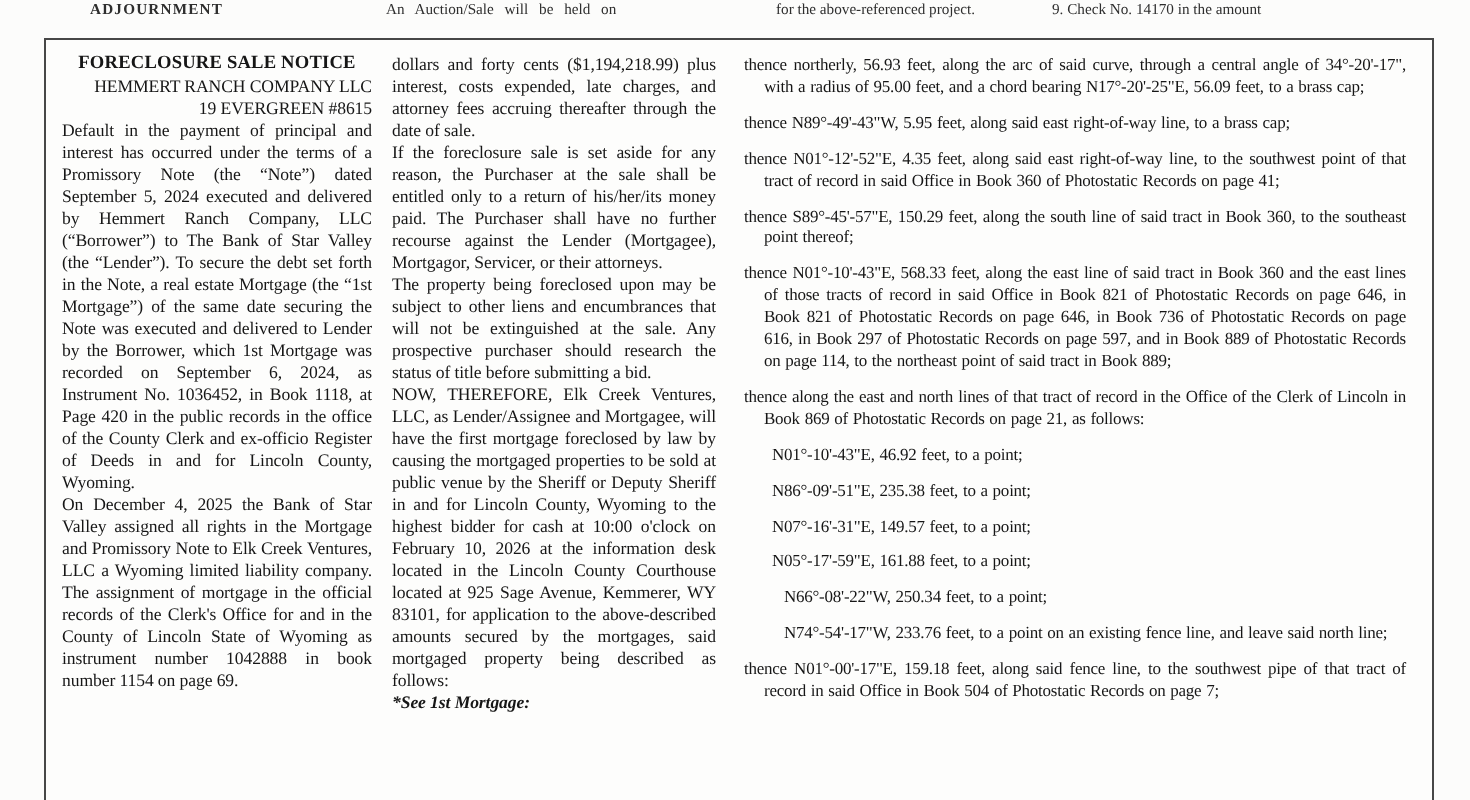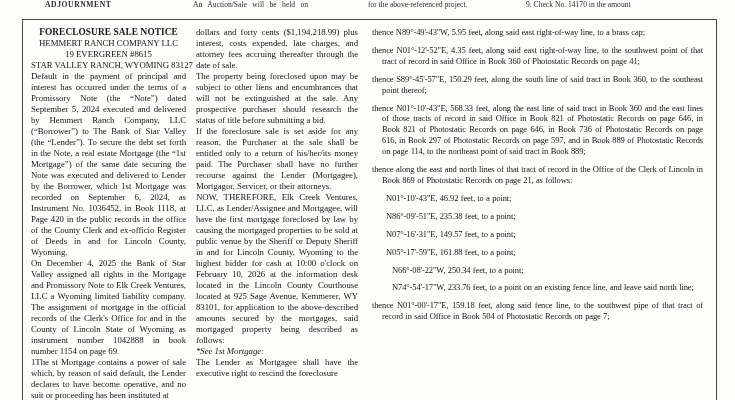--- a/index.html
+++ b/index.html
@@ -6,39 +6,39 @@
   body{
     width:735px;height:400px;position:relative;overflow:hidden;
     background:#fcfcfb;color:#161616;
     font-family:"Liberation Serif", serif;
     -webkit-font-smoothing:antialiased;
   }
   
   .top-strip span{position:absolute;top:0;font-size:7.6px;line-height:9px;color:#2e2e2e;white-space:nowrap;font-family:Liberation Serif, serif;}
   .ts0{left:45px;font-weight:bold;letter-spacing:.6px;}
   .ts1{left:193px;word-spacing:3.5px;}
-  .ts2{left:368px;}
+  .ts2{left:388px;}
   .ts3{left:526px;}
   
   .notice-box{
     position:absolute;left:22px;top:19px;width:695px;height:390px;
     border:1.2px solid #474747;border-bottom:none;box-sizing:border-box;
     background:#fdfdfc;
   }
   .col{position:absolute;top:7px;}
   .col-left{left:8px;width:155px;}
   .col-mid{left:173px;width:162px;}
   .col-right{left:349px;width:331px;}
   .col-left,.col-mid{
     font-size:8.8px;line-height:11px;text-align:justify;letter-spacing:-0.05px;
   }
   .col-left p,.col-mid p,.col-right p{margin:0;}
   .notice-title{font-weight:bold;text-align:center;font-size:9.3px;letter-spacing:.1px;}
-  .addr-line{text-align:center;white-space:nowrap;}
-  .see-heading{font-weight:normal;font-style:italic;text-align:left;}
+  .addr-line{text-align:right;white-space:nowrap;}
+  .see-heading{font-weight:bold;font-style:italic;text-align:left;}
   
   .col-right{
     font-size:8.5px;line-height:10.9px;text-align:justify;letter-spacing:-0.12px;
     word-spacing:.4px;
   }
   .col-right p{margin:0 0 7px 0;}
   .thence{padding-left:10px;text-indent:-10px;}
   .bearing{padding-left:14px;}
   .bearing2{padding-left:20px;}
 </style>
@@ -51,36 +51,34 @@
   <span class="ts2">for the above-referenced project.</span>
   <span class="ts3">9. Check No. 14170 in the amount</span>
 </div>
 
 <div class="notice-box">
 
   <div class="col col-left">
     <div class="notice-title">FORECLOSURE SALE NOTICE</div>
     <div class="addr-line">HEMMERT RANCH COMPANY LLC</div>
     <div class="addr-line">19 EVERGREEN #8615</div>
-    <div class="addr-line">STAR VALLEY RANCH,  WYOMING 83127</div>
     <p>Default in the payment of principal and interest has occurred under the terms of a Promissory Note (the “Note”) dated September 5, 2024 executed and delivered by Hemmert Ranch Company, LLC (“Borrower”) to The Bank of Star Valley (the “Lender”).  To secure the debt set forth in the Note, a real estate Mortgage (the “1st Mortgage”) of the same date securing the Note was executed and delivered to Lender by the Borrower, which 1st Mortgage was recorded on September 6, 2024, as Instrument No. 1036452, in Book 1118, at Page 420 in the public records in the office of the County Clerk and ex-officio Register of Deeds in and for Lincoln County, Wyoming.</p>
     <p>On December 4, 2025 the Bank of Star Valley assigned all rights in the Mortgage and Promissory Note to Elk Creek Ventures, LLC a Wyoming limited liability company.  The assignment of mortgage in the official records of the Clerk's Office for and in the County of Lincoln State of Wyoming as instrument number 1042888 in book number 1154 on page 69.</p>
-    <p>1The st Mortgage contains a power of sale which, by reason of said default, the Lender declares to have become operative, and no suit or proceeding has been instituted at</p>
   </div>
 
   <div class="col col-mid">
     <p>dollars and forty cents ($1,194,218.99) plus interest, costs expended, late charges, and attorney fees accruing thereafter through the date of sale.</p>
+    <p>If the foreclosure sale is set aside for any reason, the Purchaser at the sale shall be entitled only to a return of his/her/its money paid. The Purchaser shall have no further recourse against the Lender (Mortgagee), Mortgagor, Servicer, or their attorneys.</p>
     <p>The property being foreclosed upon may be subject to other liens and encumbrances that will not be extinguished at the sale. Any prospective purchaser should research the status of title before submitting a bid.</p>
-    <p>If the foreclosure sale is set aside for any reason, the Purchaser at the sale shall be entitled only to a return of his/her/its money paid. The Purchaser shall have no further recourse against the Lender (Mortgagee), Mortgagor, Servicer, or their attorneys.</p>
     <p>NOW, THEREFORE, Elk Creek Ventures, LLC, as Lender/Assignee and Mortgagee, will have the first mortgage foreclosed by law by causing the mortgaged properties to be sold at public venue by the Sheriff or Deputy Sheriff in and for Lincoln County, Wyoming to the highest bidder for cash at 10:00 o'clock on February 10, 2026 at the information desk located in the Lincoln County Courthouse located at 925 Sage Avenue, Kemmerer, WY 83101, for application to the above-described amounts secured by the mortgages, said mortgaged property being described as follows:</p>
     <p class="see-heading">*See 1st Mortgage:</p>
-    <p>The Lender as Mortgagee shall have the executive right to rescind the foreclosure</p>
   </div>
 
   <div class="col col-right">
+    <p class="thence">thence northerly, 56.93 feet, along the arc of said curve, through a central angle of 34°-20'-17", with a radius of 95.00 feet, and a chord bearing N17°-20'-25"E, 56.09 feet, to a brass cap;</p>
     <p class="thence">thence N89°-49'-43"W, 5.95 feet, along said east right-of-way line, to a brass cap;</p>
     <p class="thence">thence N01°-12'-52"E, 4.35 feet, along said east right-of-way line, to the southwest point of that tract of record in said Office in Book 360 of Photostatic Records on page 41;</p>
     <p class="thence">thence S89°-45'-57"E, 150.29 feet, along the south line of said tract in Book 360, to the southeast point thereof;</p>
     <p class="thence">thence N01°-10'-43"E, 568.33 feet, along the east line of said tract in Book 360 and the east lines of those tracts of record in said Office in Book 821 of Photostatic Records on page 646, in Book 821 of Photostatic Records on page 646, in Book 736 of Photostatic Records on page 616, in Book 297 of Photostatic Records on page 597, and in Book 889 of Photostatic Records on page 114, to the northeast point of said tract in Book 889;</p>
     <p class="thence">thence along the east and north lines of that tract of record in the Office of the Clerk of Lincoln in Book 869 of Photostatic Records on page 21, as follows:</p>
     <p class="bearing">N01°-10'-43"E, 46.92 feet, to a point;</p>
     <p class="bearing">N86°-09'-51"E, 235.38 feet, to a point;</p>
     <p class="bearing">N07°-16'-31"E, 149.57 feet, to a point;</p>
     <p class="bearing">N05°-17'-59"E, 161.88 feet, to a point;</p>
     <p class="bearing2">N66°-08'-22"W, 250.34 feet, to a point;</p>

